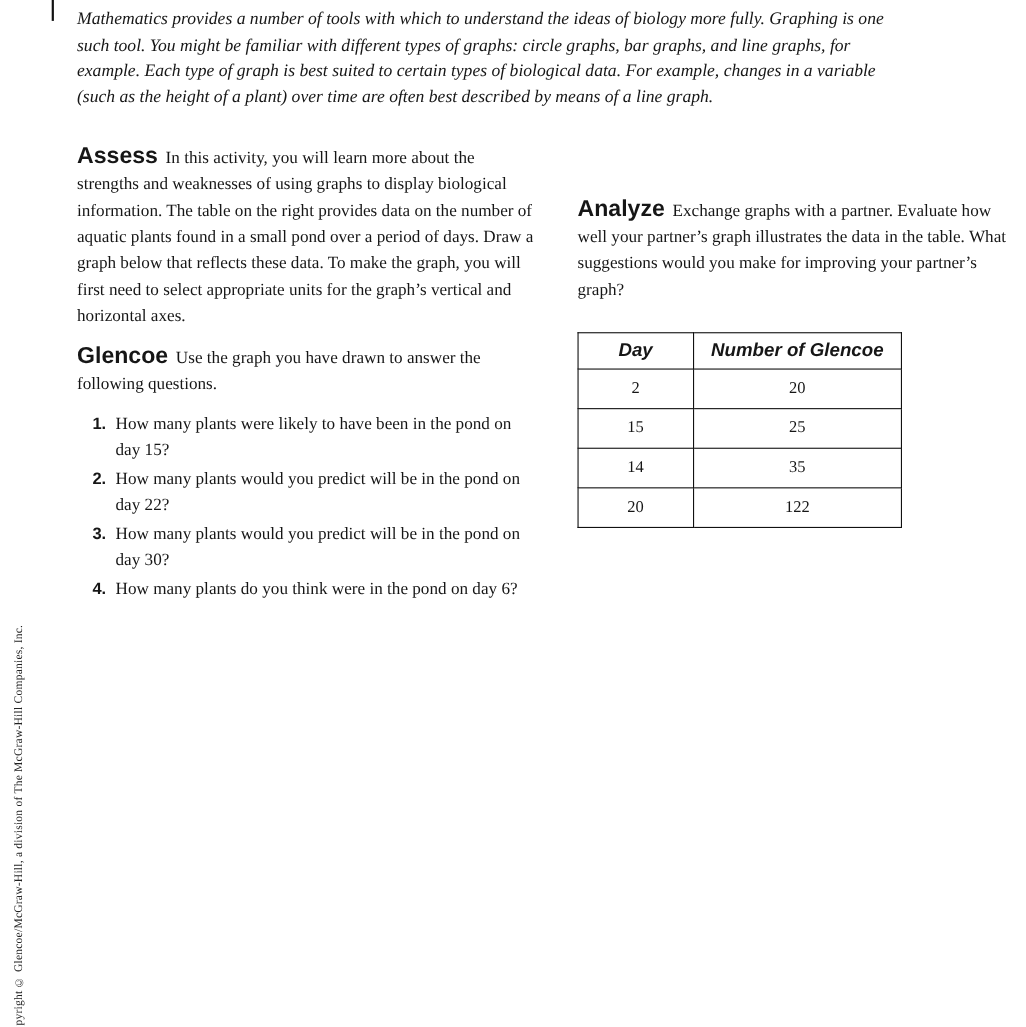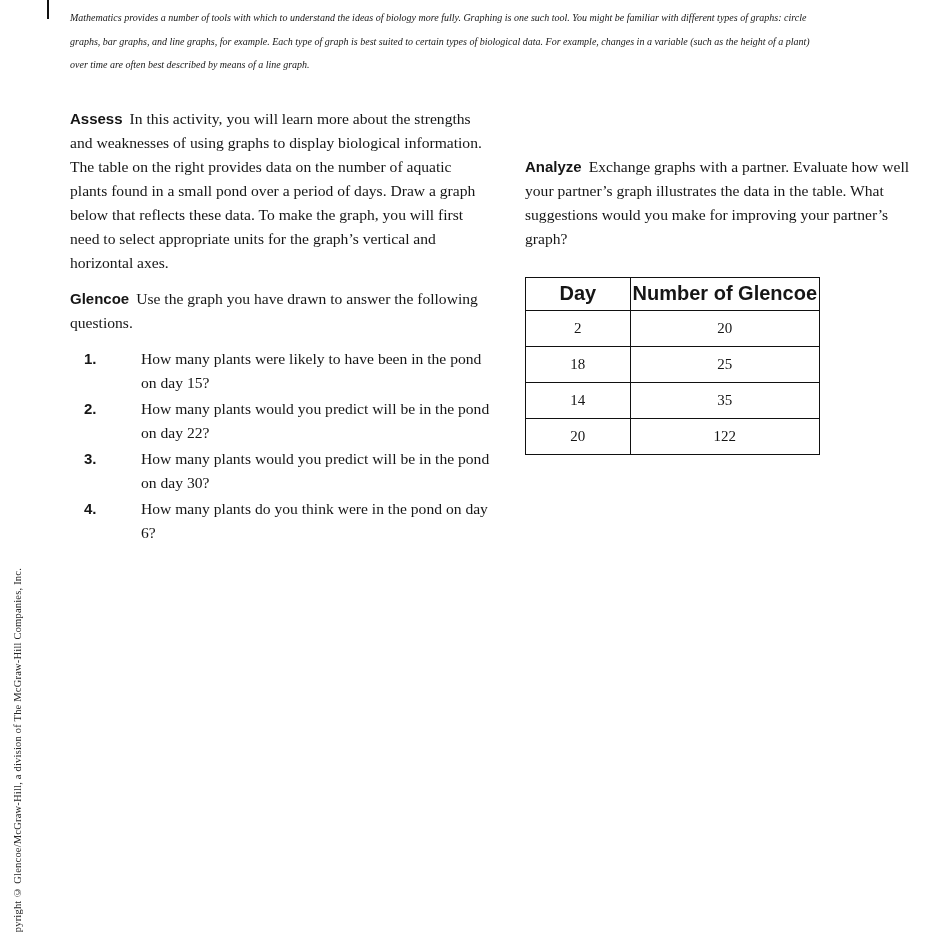--- a/index.html
+++ b/index.html
@@ -35,74 +35,75 @@
   }
   .content {
     position: absolute;
     left: 70px;
     top: 6px;
     width: 860px;
   }
   .intro {
     width: 745px;
     font-style: italic;
-    font-size: 10px;
+    font-size: 16px;
     line-height: 23.6px;
   }
   .columns {
     display: flex;
     gap: 35px;
     margin-top: 30px;
   }
   .col-left { width: 420px; }
   .col-right { width: 405px; margin-top: 48px; }
   .para {
     font-size: 15.6px;
     line-height: 24px;
     margin-bottom: 12px;
   }
   .lead {
     font-family: "Liberation Sans", sans-serif;
     font-weight: bold;
-    font-size: 15px;
+    font-size: 21px;
     margin-right: 7px;
   }
   .questions {
     list-style: none;
     margin: 2px 0 0 14px;
   }
   .q {
     display: flex;
     font-size: 15.6px;
     line-height: 24px;
     margin-bottom: 2px;
   }
   .q-num {
     font-family: "Liberation Sans", sans-serif;
     font-weight: bold;
     font-size: 15px;
     width: 21px;
     flex-shrink: 0;
   }
-  .q-text { flex: 1; margin-left: 36px; }
+  .q-text { flex: 1; }
   .data-table {
     border-collapse: collapse;
     margin-top: 26px;
     width: 295px;
   }
   .data-table th, .data-table td {
     border: 1.5px solid #111;
     text-align: center;
     vertical-align: middle;
   }
   .data-table th {
     font-family: "Liberation Sans", sans-serif;
     font-weight: bold;
-    font-size: 20px;
+    font-size: 17px;
     height: 33px;
+    font-style: italic;
   }
   .data-table td {
     font-family: "Liberation Serif", serif;
     font-size: 15px;
     height: 36px;
   }
   .col-day { width: 105px; }
   .col-plants { width: 190px; }
 </style>
 </head>
@@ -163,21 +164,21 @@
               <th class="col-day">Day</th>
               <th class="col-plants">Number of Glencoe</th>
             </tr>
           </thead>
           <tbody>
             <tr>
               <td>2</td>
               <td>20</td>
             </tr>
             <tr>
-              <td>18</td>
+              <td>15</td>
               <td>25</td>
             </tr>
             <tr>
               <td>14</td>
               <td>35</td>
             </tr>
             <tr>
               <td>20</td>
               <td>122</td>
             </tr>

